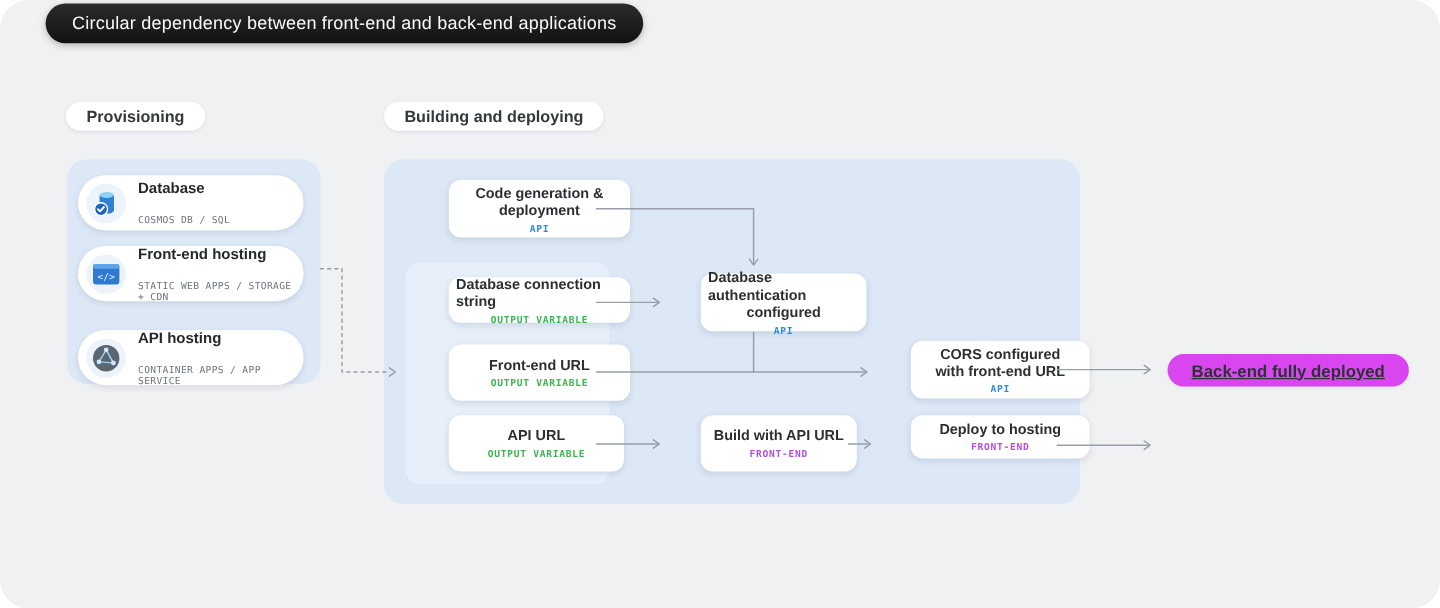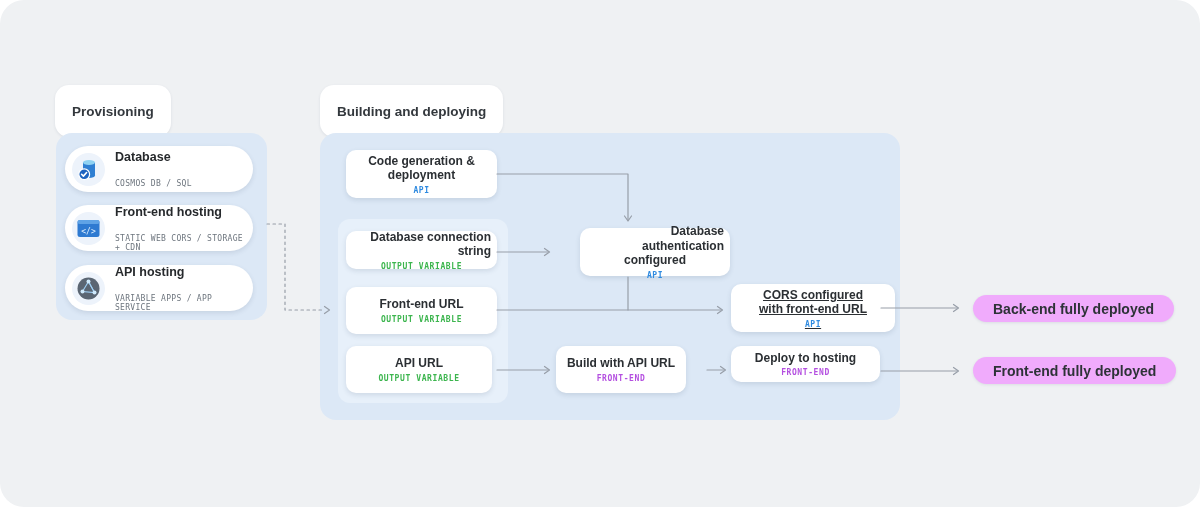--- a/index.html
+++ b/index.html
@@ -12,21 +12,21 @@
   
   .title-pill{
     left:38px;top:3px;height:33px;padding:0 22px;
     background:linear-gradient(180deg,#2b2b2e,#121214);
     border-radius:17px;display:flex;align-items:center;
     color:#fafafa;font-size:15px;font-weight:500;letter-spacing:.2px;
     box-shadow:0 2px 6px rgba(0,0,0,.25);
   }
   
   .section-pill{
-    height:16px;padding:18px 17px;background:#ffffff;border-radius:14px;
+    height:16px;padding:4px 17px;background:#ffffff;border-radius:14px;
     display:flex;align-items:center;font-size:13.5px;font-weight:600;color:#33383d;
     box-shadow:0 1px 3px rgba(40,60,90,.10);
   }
   
   .panel{background:#dce8f6;border-radius:16px;}
   .subpanel{background:#e7f0fa;border-radius:12px;}
   
   .prov-card{
     left:65px;width:188px;height:46px;background:#ffffff;border-radius:23px;
     display:flex;align-items:center;gap:10px;padding-left:7px;box-sizing:border-box;
@@ -34,41 +34,42 @@
   }
   .prov-icon{width:33px;height:33px;border-radius:50%;flex:0 0 auto;
     display:flex;align-items:center;justify-content:center;background:#edf3fb;}
   .prov-text{display:flex;flex-direction:column;gap:15px;}
   .prov-title{font-size:12.5px;font-weight:700;color:#26292c;line-height:14px;}
   .prov-sub{font-family:"DejaVu Sans Mono",monospace;font-size:8px;color:#6d757e;letter-spacing:.3px;}
   
   .node{
     background:#ffffff;border-radius:10px;box-shadow:0 2px 5px rgba(40,60,90,.13);
     display:flex;flex-direction:column;align-items:center;justify-content:center;
-    text-align:right;box-sizing:border-box;padding:16px 6px;
+    text-align:left;box-sizing:border-box;padding:16px 6px;margin-left:28px;
   }
   .node-title{font-size:12px;font-weight:600;color:#2b2f33;line-height:14.5px;}
   .tag{font-family:"DejaVu Sans Mono",monospace;font-size:8px;font-weight:700;
     letter-spacing:.6px;margin-top:3px;}
   .tag-api{color:var(--tag-api,#2e8ae0);}
   .tag-output{color:var(--tag-output,#3cb54e);}
   .tag-frontend{color:var(--tag-frontend,#b44fe0);}
   
   .outcome-pill{
-    height:27px;padding:0 20px;background:#f0abfc;border-radius:14px;
+    height:27px;padding:0 20px;background:#d946ef;border-radius:14px;
     display:flex;align-items:center;font-size:14px;font-weight:600;color:#2d3237;
-    box-shadow:0 1px 3px rgba(40,60,90,.10);white-space:nowrap;
+    box-shadow:0 1px 3px rgba(40,60,90,.10);white-space:nowrap;text-decoration:underline;
   }
   svg.arrows{left:0;top:0;pointer-events:none;}
 </style>
 </head>
 <body>
 
 <div class="stage">
 
+  <div class="abs title-pill">Circular dependency between front-end and back-end applications</div>
 
   <div class="abs section-pill" style="left:55px;top:85px;">Provisioning</div>
   <div class="abs section-pill" style="left:320px;top:85px;">Building and deploying</div>
 
   <div class="abs panel" style="left:56px;top:133px;width:211px;height:187px;"></div>
 
   <div class="abs prov-card" style="top:146px;">
     <span class="prov-icon">
       <svg width="33" height="33" viewBox="0 0 33 33">
         <rect x="11" y="9.5" width="12" height="13" fill="#2f7fd2"></rect>
@@ -87,42 +88,42 @@
   <div class="abs prov-card" style="top:205px;">
     <span class="prov-icon">
       <svg width="33" height="33" viewBox="0 0 33 33">
         <rect x="5.5" y="8" width="22" height="17" rx="2.5" fill="#2e7ad1"></rect>
         <rect x="5.5" y="8" width="22" height="4" rx="2" fill="#5fa3e6"></rect>
         <text x="16.5" y="21.5" font-family="DejaVu Sans Mono, monospace" font-size="8" fill="#dff0ff" text-anchor="middle">&lt;/&gt;</text>
       </svg>
     </span>
     <span class="prov-text">
       <span class="prov-title">Front-end hosting</span>
-      <span class="prov-sub">STATIC WEB CORS / STORAGE + CDN</span>
-    </span>
-  </div>
-
-  <div class="abs prov-card" style="top:265px;">
+      <span class="prov-sub">STATIC WEB APPS / STORAGE + CDN</span>
+    </span>
+  </div>
+
+  <div class="abs prov-card" style="top:275px;">
     <span class="prov-icon">
       <svg width="33" height="33" viewBox="0 0 33 33">
         <circle cx="16.5" cy="16.5" r="11" fill="#5b6673"></circle>
         <g stroke="#9fd0f5" stroke-width="1.1" fill="none">
           <path d="M16.5 9.5 L10.5 19.5 L22.5 20.5 Z"></path>
           <path d="M16.5 9.5 L22.5 20.5"></path>
         </g>
         <g fill="#cfe9fb">
           <circle cx="16.5" cy="9.5" r="2"></circle>
           <circle cx="10.5" cy="19.5" r="2"></circle>
           <circle cx="22.5" cy="20.5" r="2"></circle>
         </g>
       </svg>
     </span>
     <span class="prov-text">
       <span class="prov-title">API hosting</span>
-      <span class="prov-sub">VARIABLE APPS / APP SERVICE</span>
+      <span class="prov-sub">CONTAINER APPS / APP SERVICE</span>
     </span>
   </div>
 
   <div class="abs panel" style="left:320px;top:133px;width:580px;height:287px;"></div>
   <div class="abs subpanel" style="left:338px;top:219px;width:170px;height:184px;"></div>
 
   <div class="abs node" style="left:346px;top:150px;width:151px;height:48px;">
     <span class="node-title">Code generation &amp;</span>
     <span class="node-title">deployment</span>
     <span class="tag tag-api">API</span>
@@ -136,44 +137,43 @@
   <div class="abs node" style="left:346px;top:287px;width:151px;height:47px;">
     <span class="node-title">Front-end URL</span>
     <span class="tag tag-output">OUTPUT VARIABLE</span>
   </div>
 
   <div class="abs node" style="left:346px;top:346px;width:146px;height:47px;">
     <span class="node-title">API URL</span>
     <span class="tag tag-output">OUTPUT VARIABLE</span>
   </div>
 
-  <div class="abs node" style="left:580px;top:228px;width:150px;height:48px;">
+  <div class="abs node" style="left:556px;top:228px;width:138px;height:48px;">
     <span class="node-title">Database authentication</span>
     <span class="node-title">configured</span>
     <span class="tag tag-api">API</span>
   </div>
 
-  <div class="abs node" style="left:731px;top:284px;width:164px;height:48px;text-decoration:underline;">
+  <div class="abs node" style="left:731px;top:284px;width:149px;height:48px;">
     <span class="node-title">CORS configured</span>
     <span class="node-title">with front-end URL</span>
     <span class="tag tag-api">API</span>
   </div>
 
   <div class="abs node" style="left:556px;top:346px;width:130px;height:47px;">
     <span class="node-title">Build with API URL</span>
     <span class="tag tag-frontend">FRONT-END</span>
   </div>
 
   <div class="abs node" style="left:731px;top:346px;width:149px;height:36px;">
     <span class="node-title">Deploy to hosting</span>
     <span class="tag tag-frontend">FRONT-END</span>
   </div>
 
   <div class="abs outcome-pill" style="left:973px;top:295px;">Back-end fully deployed</div>
-  <div class="abs outcome-pill" style="left:973px;top:357px;">Front-end fully deployed</div>
 
   <svg class="abs arrows" width="1200" height="507" viewBox="0 0 1200 507">
     <g stroke="#979ea8" stroke-width="1.2" fill="none" stroke-linecap="round" stroke-linejoin="round">
 
       <path d="M497 174 H628 V220"></path>
       <path d="M624.5 216 L628 221 L631.5 216"></path>
 
       <path d="M497 252 H548"></path>
       <path d="M544.5 248.5 L549.5 252 L544.5 255.5"></path>
 

